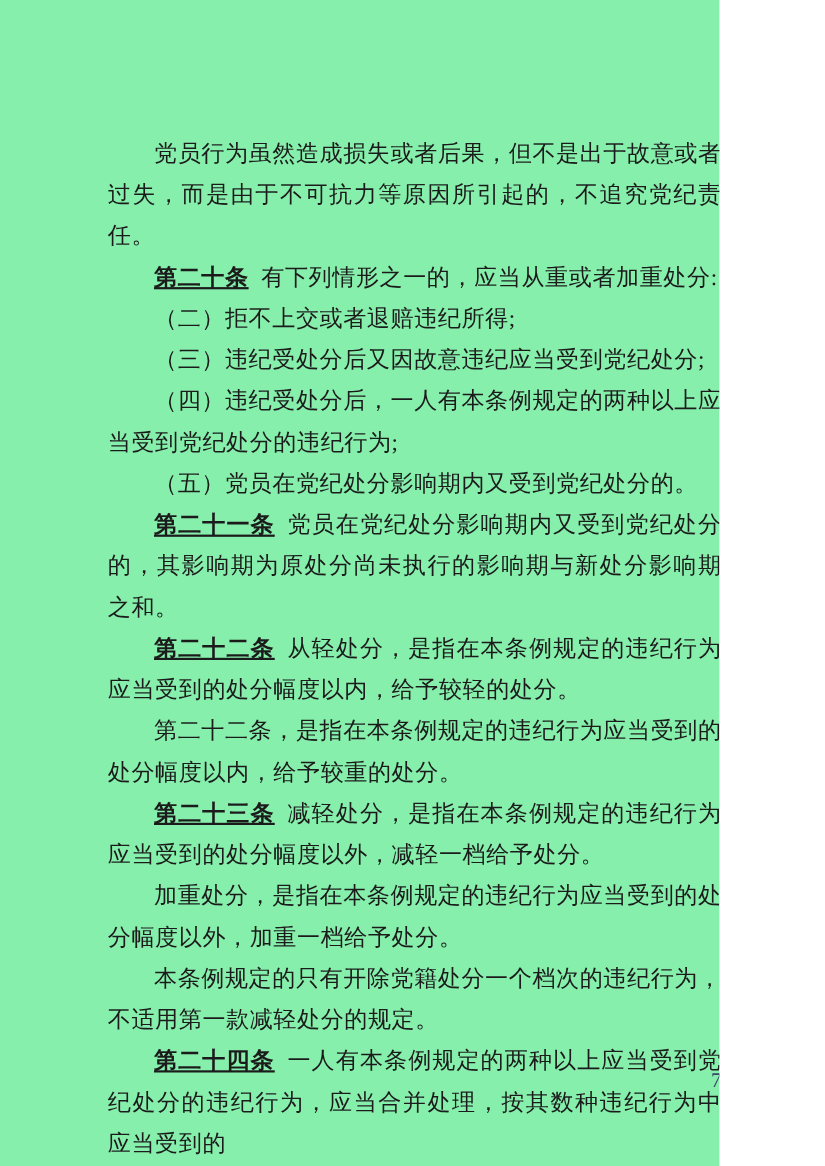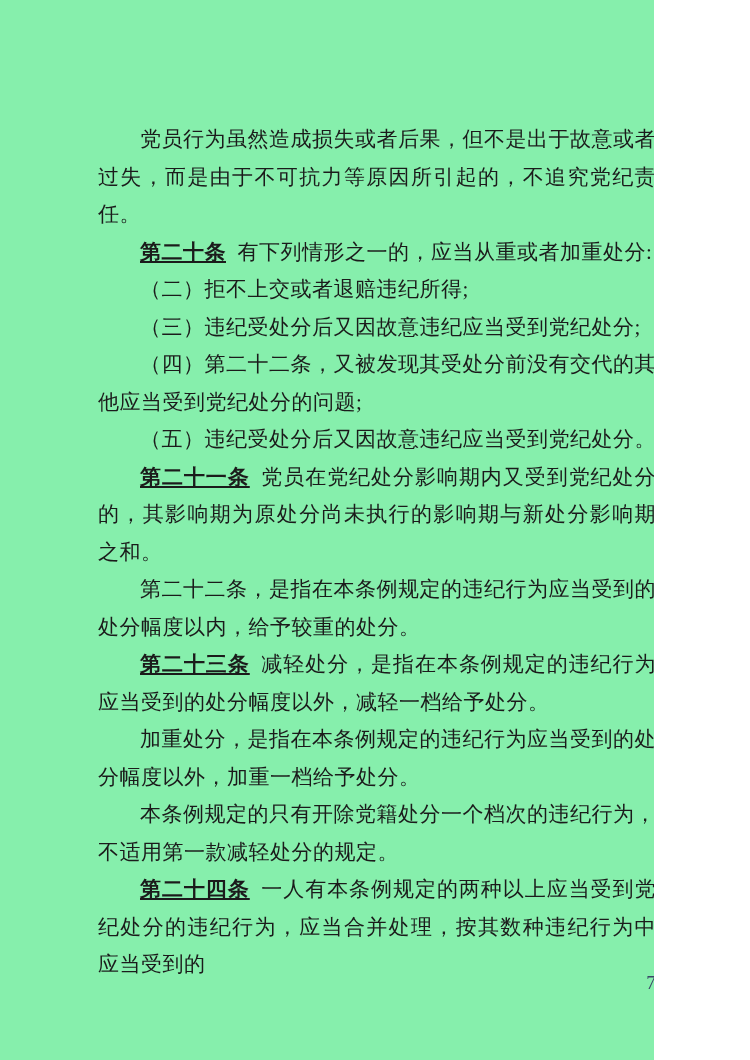--- a/index.html
+++ b/index.html
@@ -53,23 +53,24 @@
 </style>
 </head>
 <body>
 
 <div class="page">
   <div class="content">
     <p><span class="para-lead"></span><span>党员行为虽然造成损失或者后果，但不是出于故意或者过失，而是由于不可抗力等原因所引起的，不追究党纪责任。</span></p>
     <p><span class="para-lead">第二十条</span><span>有下列情形之一的，应当从重或者加重处分:</span></p>
     <p><span class="para-lead"></span><span>（二）拒不上交或者退赔违纪所得;</span></p>
     <p><span class="para-lead"></span><span>（三）违纪受处分后又因故意违纪应当受到党纪处分;</span></p>
-    <p><span class="para-lead"></span><span>（四）第二十二条，又被发现其受处分前没有交代的其他应当受到党纪处分的问题;</span></p>
-    <p><span class="para-lead"></span><span>（五）违纪受处分后又因故意违纪应当受到党纪处分。</span></p>
+    <p><span class="para-lead"></span><span>（四）违纪受处分后，一人有本条例规定的两种以上应当受到党纪处分的违纪行为;</span></p>
+    <p><span class="para-lead"></span><span>（五）党员在党纪处分影响期内又受到党纪处分的。</span></p>
     <p><span class="para-lead">第二十一条</span><span>党员在党纪处分影响期内又受到党纪处分的，其影响期为原处分尚未执行的影响期与新处分影响期之和。</span></p>
+    <p><span class="para-lead">第二十二条</span><span>从轻处分，是指在本条例规定的违纪行为应当受到的处分幅度以内，给予较轻的处分。</span></p>
     <p><span class="para-lead"></span><span>第二十二条，是指在本条例规定的违纪行为应当受到的处分幅度以内，给予较重的处分。</span></p>
     <p><span class="para-lead">第二十三条</span><span>减轻处分，是指在本条例规定的违纪行为应当受到的处分幅度以外，减轻一档给予处分。</span></p>
     <p><span class="para-lead"></span><span>加重处分，是指在本条例规定的违纪行为应当受到的处分幅度以外，加重一档给予处分。</span></p>
     <p><span class="para-lead"></span><span>本条例规定的只有开除党籍处分一个档次的违纪行为，不适用第一款减轻处分的规定。</span></p>
     <p><span class="para-lead">第二十四条</span><span>一人有本条例规定的两种以上应当受到党纪处分的违纪行为，应当合并处理，按其数种违纪行为中应当受到的</span></p>
   </div>
   <div class="page-number">7</div>
 </div>
 
 </body></html>

